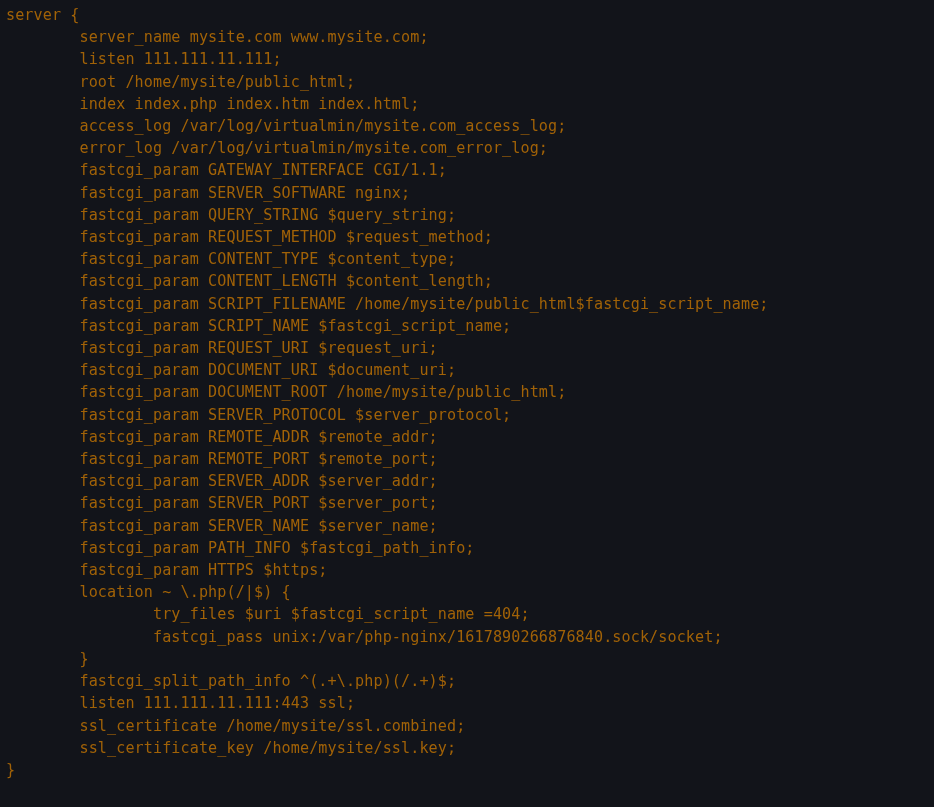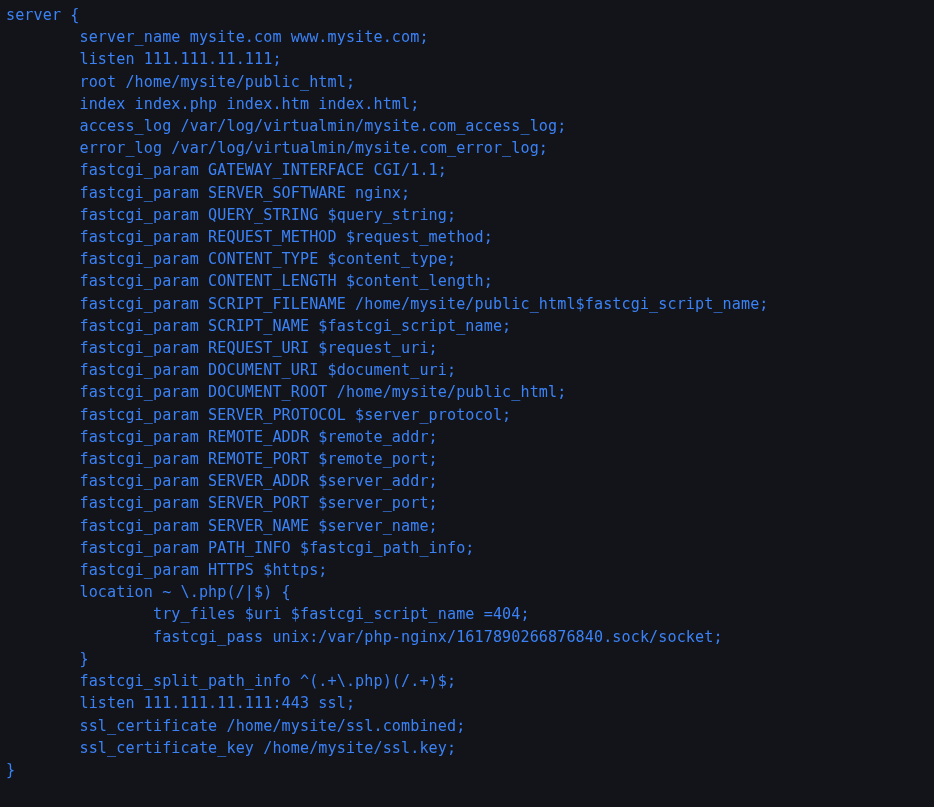--- a/index.html
+++ b/index.html
@@ -9,21 +9,21 @@
     width: 934px;
     height: 807px;
     overflow: hidden;
   }
   pre.config {
     margin: 0;
     padding: 4px 6px 4px 6px;
     font-family: "DejaVu Sans Mono", "Liberation Mono", "Consolas", monospace;
     font-size: 15.1px;
     line-height: 22.2px;
-    color: #3b82f6;
+    color: #a16207;
     white-space: pre;
     letter-spacing: 0.1px;
   }
 </style>
 </head>
 <body>
 
 <pre class="config"><code>server {
         server_name mysite.com www.mysite.com;
         listen 111.111.11.111;

